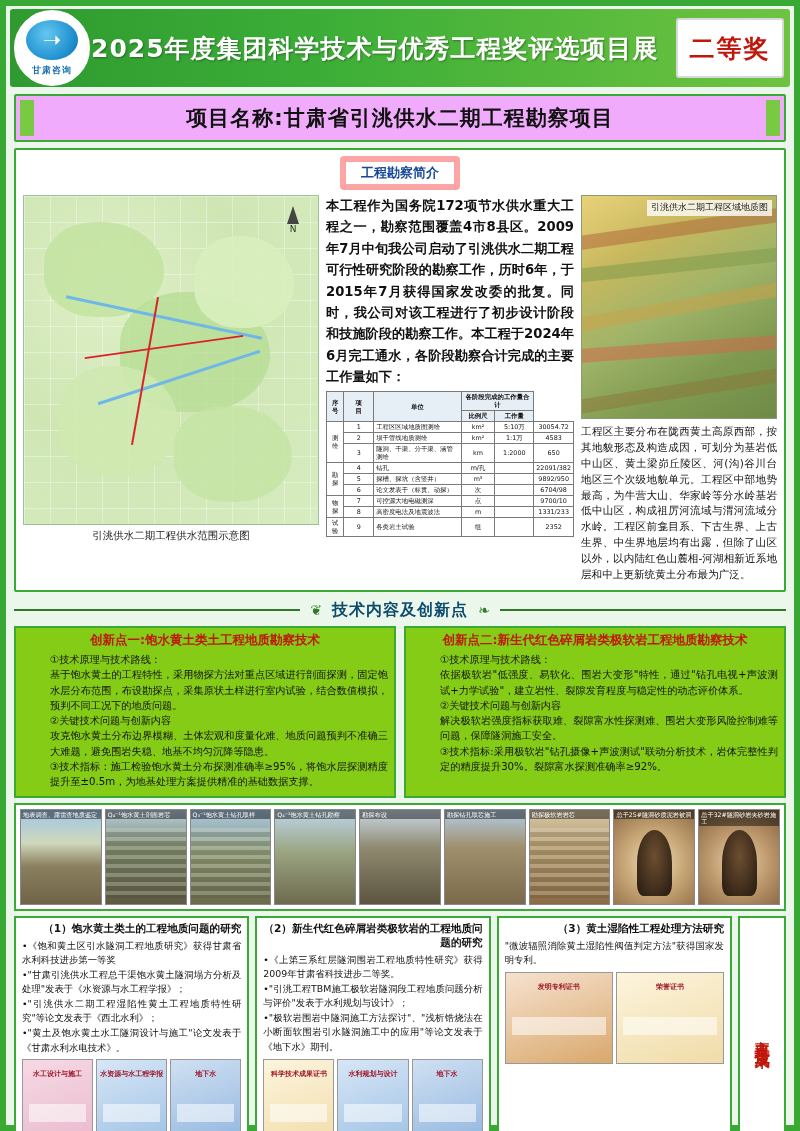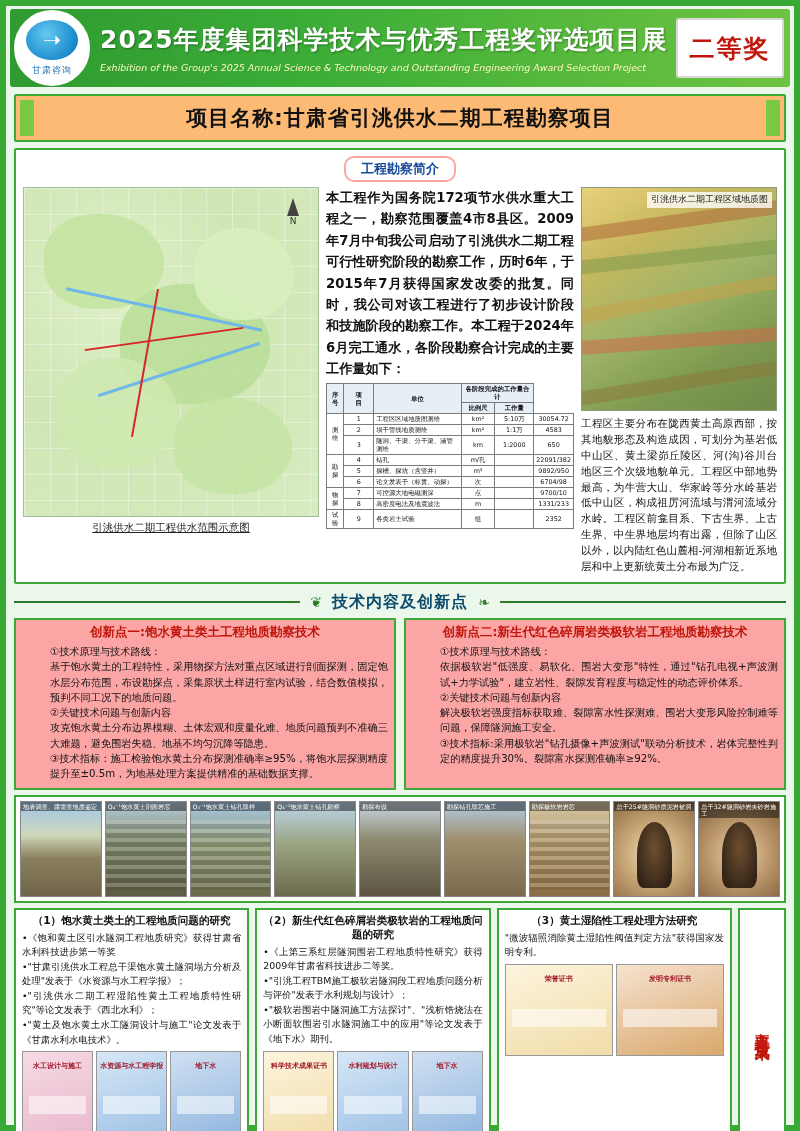--- a/index.html
+++ b/index.html
@@ -27,61 +27,61 @@
     display:flex;flex-direction:column;align-items:center;justify-content:center;
     background:#ffffff;border-radius:50%;
     border:2px solid #ffffff;
   }
   .logo-circle{
     width:52px;height:40px;border-radius:50%;
     background:radial-gradient(circle at 40% 35%,#64c8f0 0%,#1b8ccd 70%,#0d5f9c 100%);
     display:flex;align-items:center;justify-content:center;
     color:#fff;font-size:22px;line-height:1;
   }
-  .logo-text{font-size:9px;color:#1b6fb5;font-weight:normal;margin-top:4px;letter-spacing:1px;}
-  .header-titles{flex:1;padding-left:10px;}
+  .logo-text{font-size:9px;color:#1b6fb5;font-weight:bold;margin-top:4px;letter-spacing:1px;}
+  .header-titles{flex:1;padding-left:1px;}
   .header-cn{
     font-size:25px;font-weight:bold;color:#ffffff;
     letter-spacing:1px;text-shadow:1px 1px 2px rgba(0,0,0,.35);
     white-space:nowrap;
   }
   .header-en{
     font-size:9.5px;color:#fff6c0;font-style:italic;margin-top:6px;white-space:nowrap;
   }
   .prize-box{
     flex:none;width:104px;height:56px;margin-right:6px;
     background:#ffffff;border:2px solid #d8d8d8;border-radius:3px;
     display:flex;align-items:center;justify-content:center;
   }
   .prize-text{font-size:25px;font-weight:bold;color:#c0170c;letter-spacing:2px;}
 
   
   .title-bar{
-    margin:7px 8px 0 8px;height:44px;background:#fdba74;
+    margin:7px 8px 0 8px;height:44px;background:#f0abfc;
     border:2px solid #3aa935;border-radius:2px;
     display:flex;align-items:center;justify-content:center;position:relative;
   }
   .title-bar:before,.title-bar:after{
     content:"";position:absolute;top:4px;bottom:4px;width:14px;background:#7ac943;
   }
   .title-bar:before{left:4px}
   .title-bar:after{right:4px}
   .title-text{font-size:21px;font-weight:bold;color:#111;letter-spacing:1px;}
 
   
   .sec1{
     margin:6px 8px 0 8px;border:2px solid #3aa935;background:#ffffff;
     border-radius:2px;padding:6px 7px 7px 7px;position:relative;
   }
   .sec-head{
     text-align:center;margin-bottom:5px;
   }
   .sec-head span{
-    display:inline-block;background:#ffffff;border:2px solid #fca5a5;
-    color:#17489a;font-weight:bold;font-size:13px;padding:2px 15px;border-radius:10px;
+    display:inline-block;background:#ffffff;border:6px solid #fca5a5;
+    color:#17489a;font-weight:bold;font-size:13px;padding:2px 15px;border-radius:4px;
   }
   .s1-row{display:flex;gap:7px;}
   .map-col{width:296px;flex:none;}
   .map-box{
     width:296px;height:330px;border:1px solid #9fbf9a;box-sizing:border-box;
     background:
       radial-gradient(ellipse at 30% 30%, #dff0c8 0%, #cfe6b4 45%, #d7ecc0 100%),
       #d9eec2;
     position:relative;overflow:hidden;
   }
@@ -103,21 +103,21 @@
   .mrd2{left:120px;top:100px;width:2px;height:150px;transform:rotate(10deg);}
   .map-compass{
     position:absolute;right:12px;top:10px;width:26px;height:34px;
     text-align:center;font-size:9px;color:#333;
   }
   .map-compass .needle{
     width:0;height:0;margin:0 auto;border-left:6px solid transparent;
     border-right:6px solid transparent;border-bottom:18px solid #444;
   }
   .map-caption{
-    text-align:center;font-size:10.5px;color:#222;margin-top:4px;text-decoration:underline;
+    text-align:center;font-size:10.5px;color:#222;margin-top:4px;
   }
   .text-col{flex:1;}
   .body-text{
     font-size:13.2px;line-height:1.62;color:#111;text-align:justify;
     font-weight:bold;
   }
   .table-wrap{margin-top:4px;}
   table.stat{
     width:100%;border-collapse:collapse;font-size:6.4px;color:#111;
     background:#fff;
@@ -144,21 +144,21 @@
   .sec2-head{
     margin:8px 8px 0 8px;display:flex;align-items:center;justify-content:center;gap:10px;
   }
   .sec2-line{height:2px;background:#2f7a2a;flex:1;}
   .sec2-title{font-size:16px;font-weight:bold;color:#0c4a6e;letter-spacing:1px;white-space:nowrap;}
   .fleur{color:#2f7a2a;font-size:14px;}
 
   
   .inno-row{display:flex;gap:8px;margin:5px 8px 0 8px;}
   .inno{
-    flex:1;border:2px solid #3aa935;background:#fca5a5;padding:4px 6px 6px 6px;
+    flex:1;border:2px solid #3aa935;background:#84cc16;padding:4px 6px 6px 6px;
   }
   .inno-title{
     font-size:12.5px;font-weight:bold;color:#c0170c;text-align:center;margin-bottom:3px;
   }
   .inno-p{font-size:10.2px;line-height:1.5;color:#111;text-align:justify;margin-left:28px;}
 
   
   .photos{
     margin:5px 8px 0 8px;border:2px solid #3aa935;background:#fff;padding:4px;
   }
@@ -182,21 +182,21 @@
   .core-lines{position:absolute;left:0;right:0;top:18px;bottom:6px;
     background:repeating-linear-gradient(180deg,rgba(255,255,255,.18) 0 4px,rgba(0,0,0,.10) 4px 9px);}
   .tunnel{position:absolute;left:28%;top:22%;width:44%;height:70%;border-radius:50% 50% 18% 18%;
     background:radial-gradient(ellipse at 50% 40%,#6d4f30 0%,#3a291a 70%,#241a10 100%);}
 
   
   .results-row{display:flex;gap:6px;margin:5px 8px 0 8px;align-items:stretch;}
   .res{
     flex:1;border:2px solid #3aa935;background:#fff;padding:4px 6px 6px 6px;
   }
-  .res-title{font-size:10.6px;font-weight:bold;color:#111;text-align:center;margin-bottom:3px;}
+  .res-title{font-size:10.6px;font-weight:bold;color:#111;text-align:right;margin-bottom:3px;}
   .res-p{font-size:9.4px;line-height:1.55;color:#111;text-align:justify;}
   .res-imgs{display:flex;gap:3px;margin-top:4px;}
   .book{flex:1;height:90px;border:1px solid #999;position:relative;overflow:hidden;}
   .b-pink{background:linear-gradient(160deg,#f6d9e4 0%,#e8b8cc 100%);}
   .b-blue{background:linear-gradient(160deg,#d6e6f6 0%,#9cc0e4 100%);}
   .b-blue2{background:linear-gradient(160deg,#cfe0f2 0%,#8fb4de 100%);}
   .b-red{background:linear-gradient(160deg,#f6e2cf 0%,#d9a86c 100%);}
   .b-cert{background:linear-gradient(160deg,#fdf4dd 0%,#f0dca8 100%);}
   .book .btitle{
     position:absolute;left:0;right:0;top:10px;text-align:center;font-size:7px;color:#a0182a;
@@ -217,21 +217,20 @@
 
 <div class="poster">
 
   <div class="header">
     <div class="logo-wrap">
       <div class="logo-circle">➝</div>
       <div class="logo-text">甘肃咨询</div>
     </div>
     <div class="header-titles">
       <div class="header-cn">2025年度集团科学技术与优秀工程奖评选项目展</div>
-      <div class="header-en">Exhibition of the Group's 2025 Annual Science &amp; Technology and Outstanding Engineering Award Selection Project</div>
     </div>
     <div class="prize-box">
       <div class="prize-text">二等奖</div>
     </div>
   </div>
 
   <div class="title-bar">
     <div class="title-text">项目名称:甘肃省引洮供水二期工程勘察项目</div>
   </div>
 
@@ -472,28 +471,28 @@
             <div class="bstripe"></div>
           </div>
         </div>
     </div>
     <div class="res">
       <div class="res-title">（3）黄土湿陷性工程处理方法研究</div>
       <div class="res-body" id="res-body-2">
           <div class="res-p">"微波辐照消除黄土湿陷性阀值判定方法"获得国家发明专利。</div>
         </div>
       <div class="res-imgs" id="res-imgs-2">
+          <div class="book b-red">
+            <div class="btitle">发明专利证书</div>
+            <div class="bstripe"></div>
+          </div>
           <div class="book b-cert">
             <div class="btitle">荣誉证书</div>
             <div class="bstripe"></div>
           </div>
-          <div class="book b-red">
-            <div class="btitle">发明专利证书</div>
-            <div class="bstripe"></div>
-          </div>
         </div>
     </div>
     <div class="res-side">
       <span>主要科技成果</span>
     </div>
   </div>
 
 </div>
 
 </body></html>

